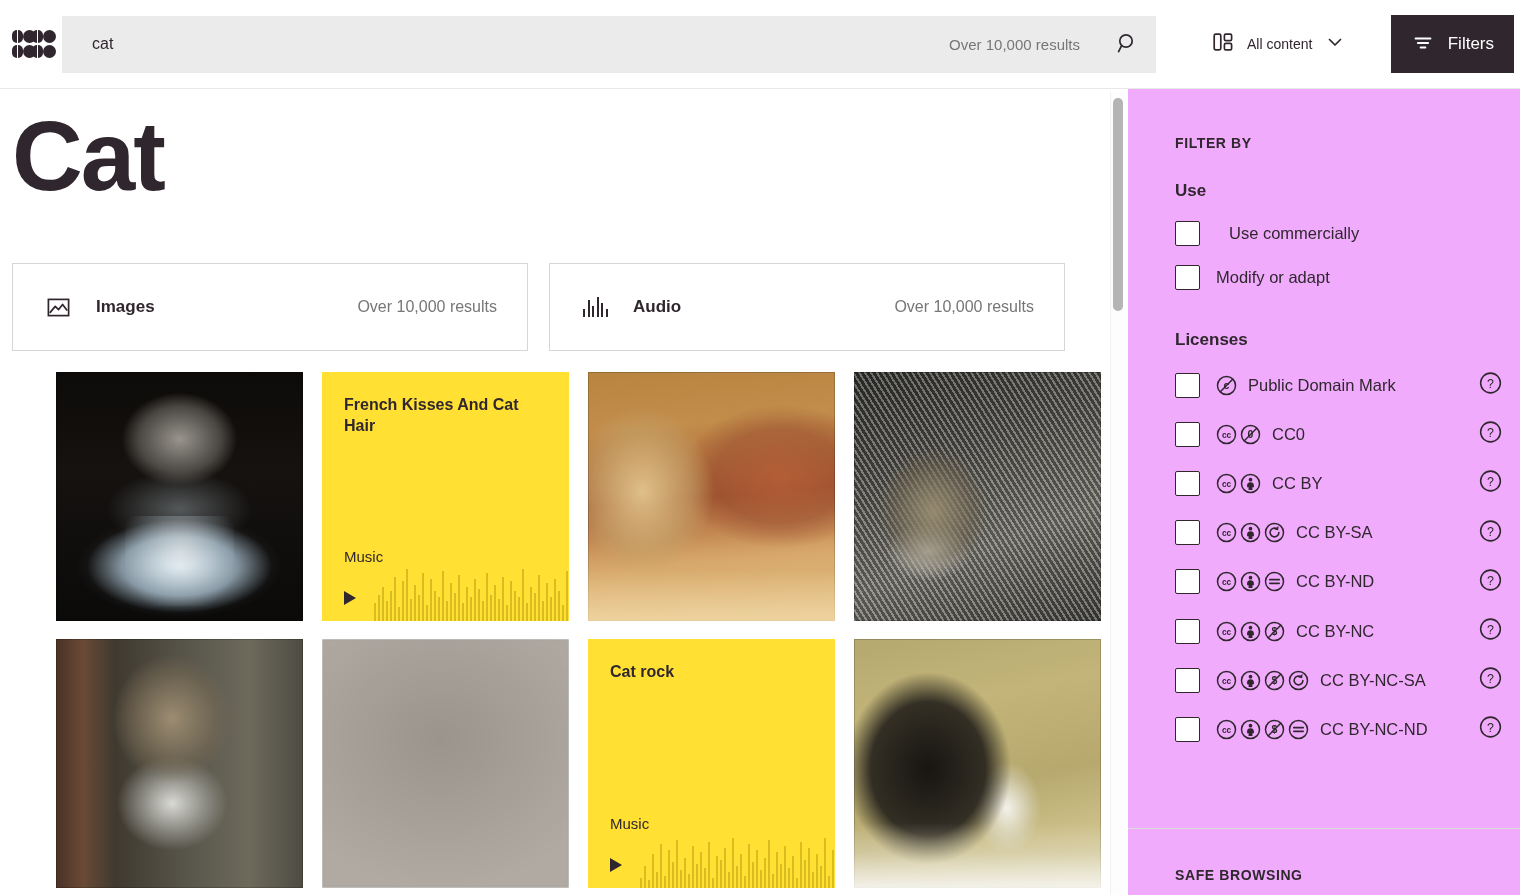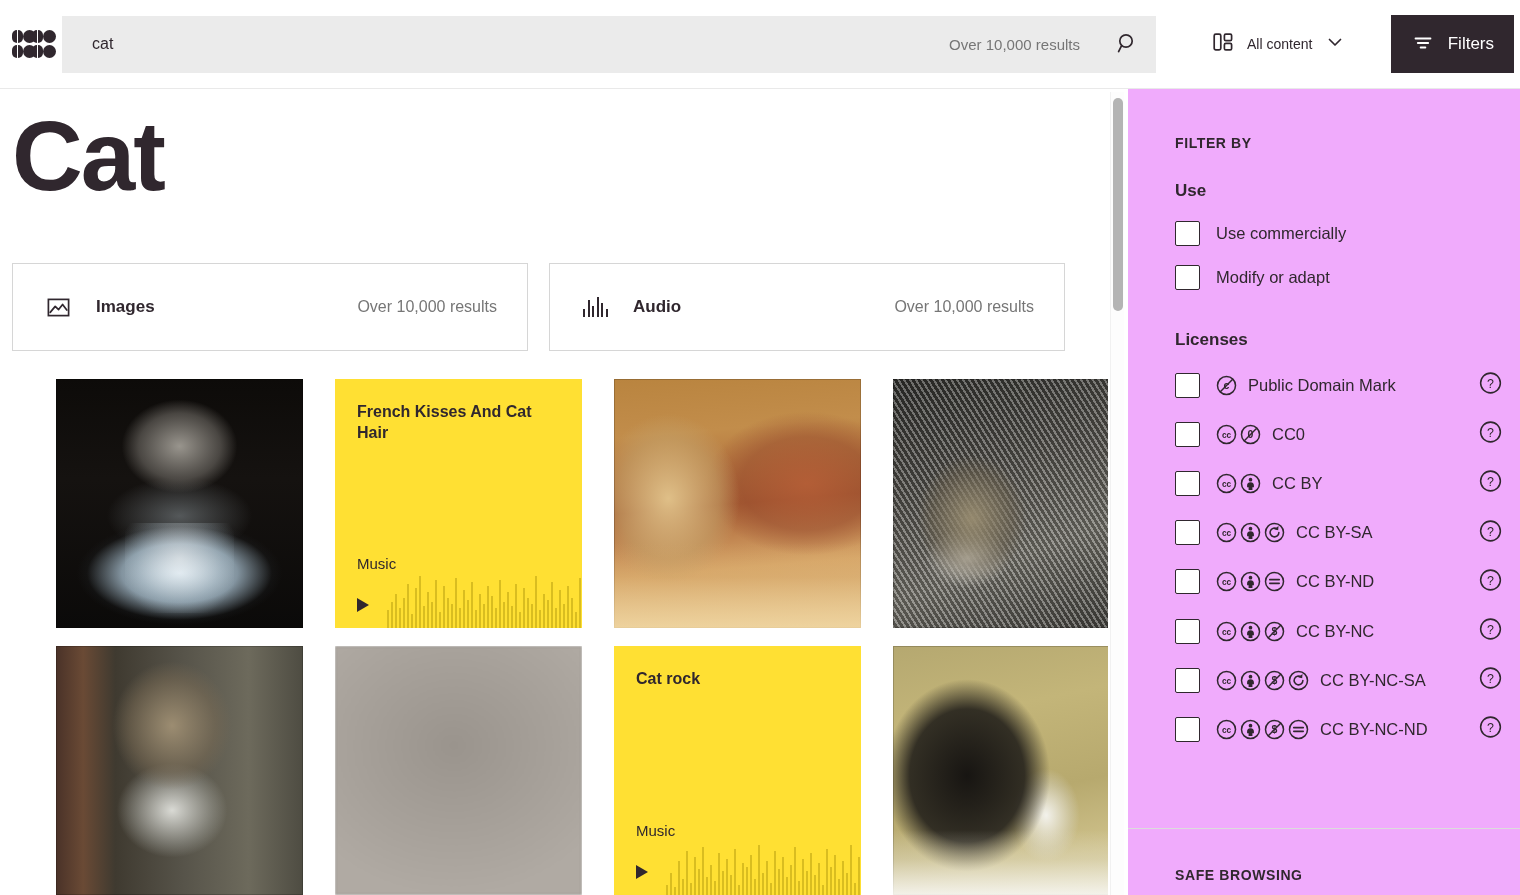--- a/index.html
+++ b/index.html
@@ -200,26 +200,26 @@
   }
 
   
   .wave-icon { display: flex; align-items: flex-end; gap: 2.5px; height: 20px; }
   .wave-icon i { display: block; width: 2px; background: #30272e; }
 
   
   #results-grid {
     position: absolute;
     left: 12px;
-    top: 290px;
+    top: 283px;
     width: 1054px;
     display: grid;
     grid-template-columns: repeat(4, 247px);
     grid-auto-rows: 249px;
-    gap: 18px 32px;
+    gap: 18px 19px;
     padding-left: 44px;
   }
   .result-cell { position: relative; width: 247px; height: 249px; overflow: hidden; cursor: pointer; }
 
   .photo {
     width: 100%; height: 100%;
     position: relative;
     overflow: hidden;
     background: #2b2623;
   }
@@ -687,21 +687,21 @@
 </div>
 
 <div id="sidebar">
   <div id="sidebar-inner">
 
     <div class="sidebar-heading" style="top:46px;">FILTER BY</div>
 
     <div class="filter-group-title" style="top:92px;">Use</div>
 
     <div id="use-options">
-        <div class="checkbox-row" style="top: 131px;">
+        <div class="checkbox-row" style="top: 131px; gap: 13px;">
           <span class="cbx"></span>
           <span class="cbx-label">Use commercially</span>
         </div>
         <div class="checkbox-row" style="top: 175px;">
           <span class="cbx"></span>
           <span class="cbx-label">Modify or adapt</span>
         </div>
       </div>
 
     <div class="filter-group-title" style="top:241px;">Licenses</div>

